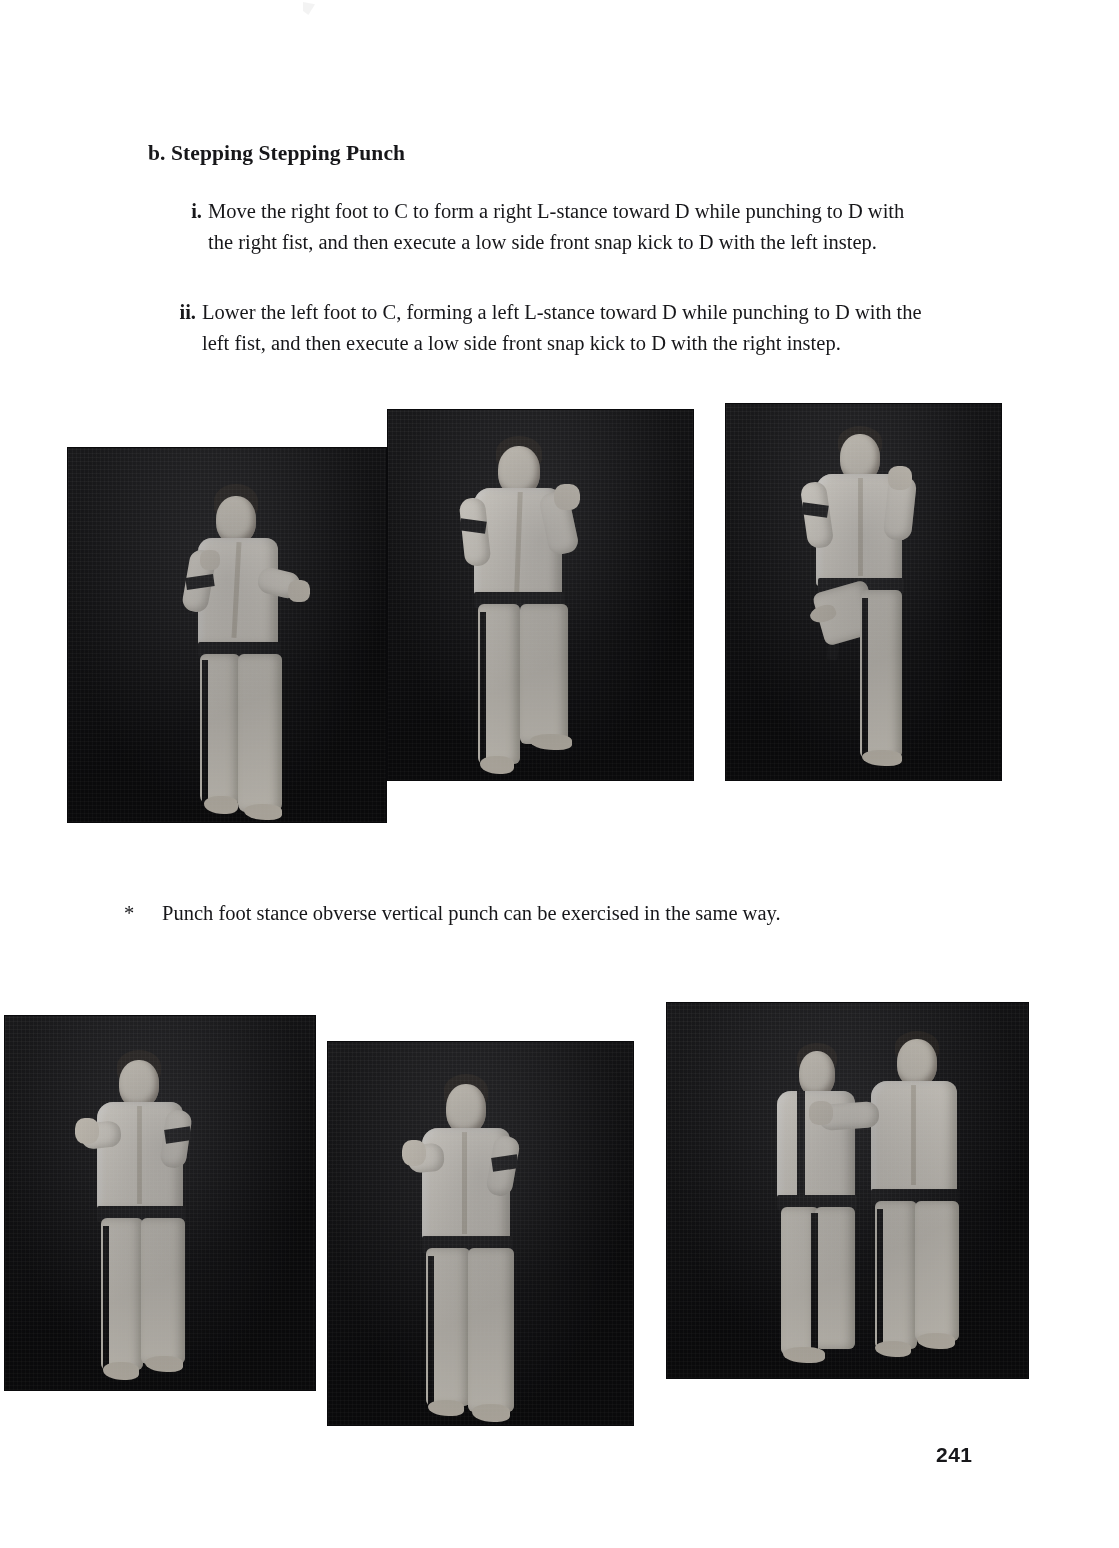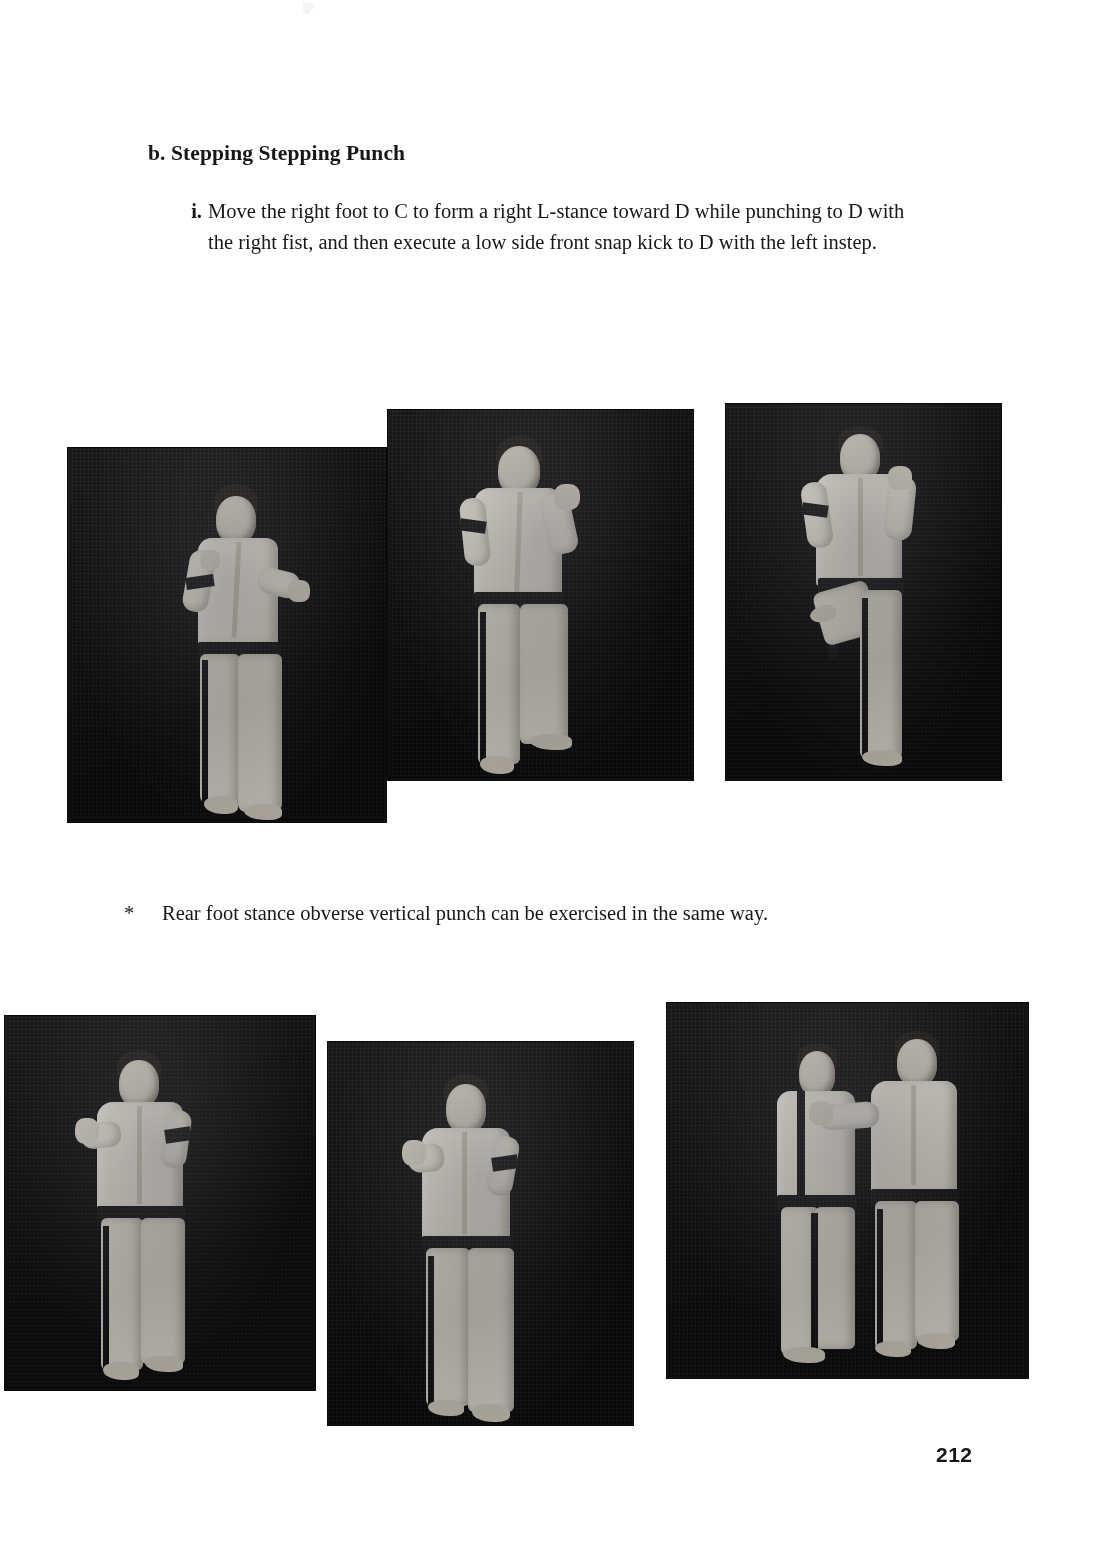--- a/index.html
+++ b/index.html
@@ -179,24 +179,28 @@
 
   <div class="scan-mark"></div>
 
   <div class="heading">b. Stepping Stepping Punch</div>
 
   <div class="para" id="para-i">
     <span class="marker">i.</span>
     <span class="body">Move the right foot to C to form a right L-stance toward D while punching to D with the right fist, and then execute a low side front snap kick to D with the left instep.</span>
   </div>
 
+  <div class="para" id="para-ii">
+    <span class="marker">ii.</span>
+    <span class="body">Lower the left foot to C, forming a left L-stance toward D while punching to D with the left fist, and then execute a low side front snap kick to D with the right instep.</span>
+  </div>
 
   <div class="footnote">
     <span class="marker">*</span>
-    <span class="body">Rear foot stance obverse vertical punch can be exercised in the same way.</span>
+    <span class="body">Punch foot stance obverse vertical punch can be exercised in the same way.</span>
   </div>
 
   <div class="photo" style="left:68px; top:448px; width:318px; height:374px;">
     <div class="fig" style="left:108px; top:36px; width:130px; height:330px;">
 
       <div class="hair" style="left:38px; top:0;   width:44px; height:34px;"></div>
       <div class="head" style="left:40px; top:12px; width:40px; height:48px;"></div>
 
       <div class="gi-top" style="left:22px; top:54px; width:80px; height:110px; border-radius:14px 12px 4px 4px;"></div>
       <div class="lapel" style="left:58px; top:58px; width:5px;  height:96px; transform:rotate(3deg);"></div>
@@ -336,15 +340,15 @@
       <div class="belt" style="left:18px; top:158px; width:88px; height:16px;"></div>
       <div class="belt" style="left:30px; top:170px; width:11px; height:66px; transform:rotate(4deg);"></div>
       <div class="gi-leg" style="left:22px; top:170px; width:42px; height:148px; border-radius:6px;"></div>
       <div class="gi-leg" style="left:62px; top:170px; width:44px; height:140px; border-radius:6px;"></div>
       <div class="stripe" style="left:24px; top:178px; width:6px;  height:142px;"></div>
       <div class="foot" style="left:22px; top:310px; width:36px; height:16px;"></div>
       <div class="foot" style="left:64px; top:302px; width:38px; height:16px;"></div>
     </div>
   </div>
 
-  <div class="page-number">212</div>
+  <div class="page-number">241</div>
 
 </div>
 
 </body></html>

